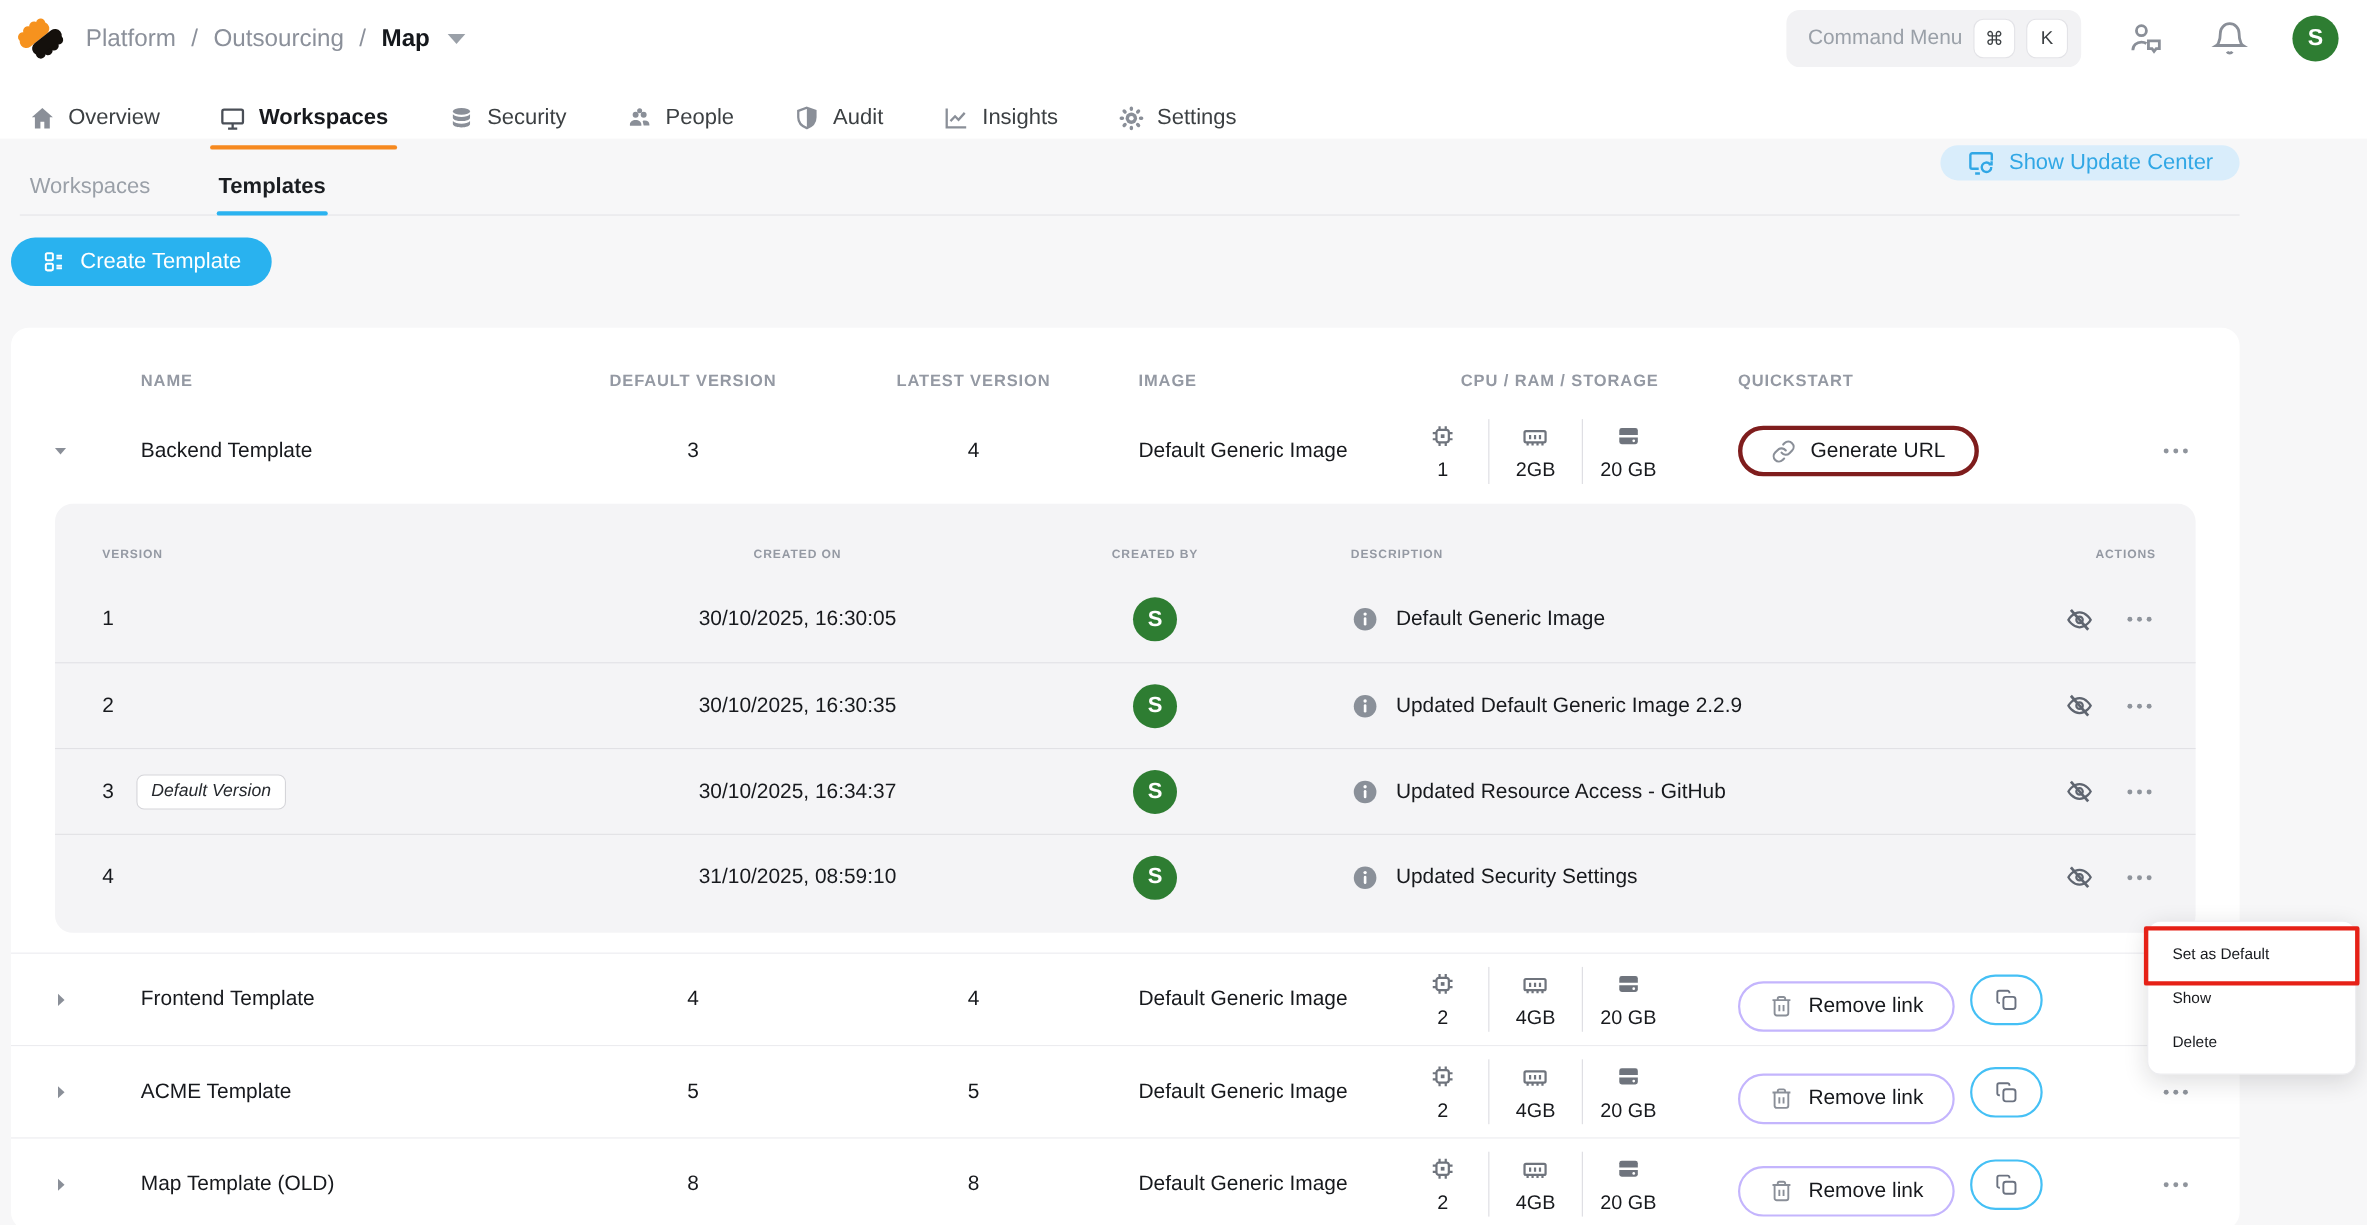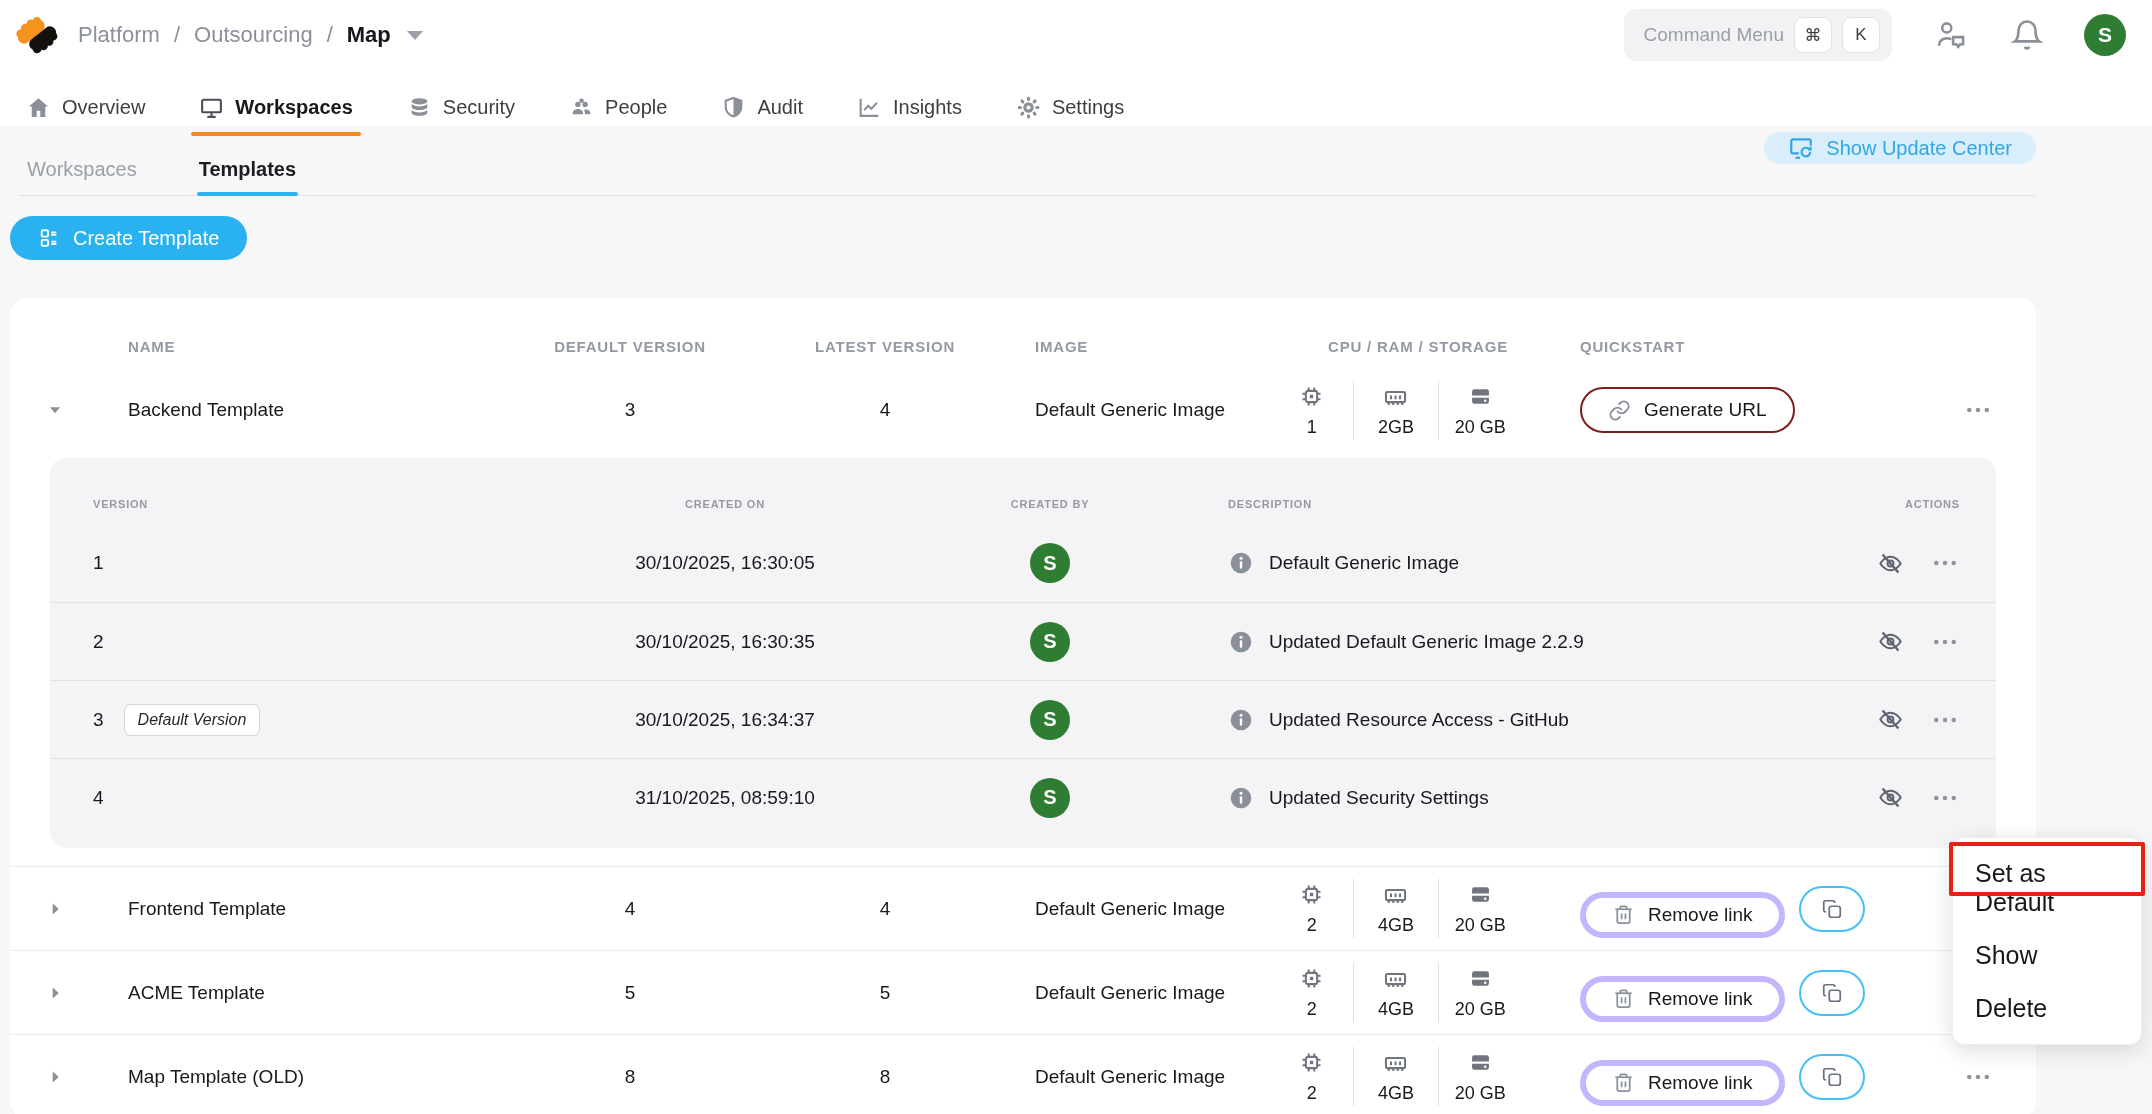--- a/index.html
+++ b/index.html
@@ -74,22 +74,22 @@
   .cell-image { padding-left:45px; font-size:19px; }
   .res-group { display:flex; width:252px; }
   .res-item { flex:1; display:flex; flex-direction:column; align-items:center; gap:7px; position:relative; padding:2px 0; }
   .res-item + .res-item { border-left:1px solid #dcdce1; }
   .res-item svg { width:27px; height:27px; color:#6f747d; }
   .res-val { font-size:18px; color:#17191d; }
   .qs-cell { display:flex; align-items:center; gap:14px; }
   .pill-btn { height:46px; border-radius:23px; background:#fff; display:flex; align-items:center; gap:13px;
               padding:0 26px; font-size:19px; font-family:inherit; color:#17191d; cursor:pointer; }
   .pill-btn svg { width:23px; height:23px; color:#8a8f98; }
-  .btn-blue { border:2px solid #7f1d1d; }
-  .btn-salmon { border:6px solid #c4b5fd;margin-top:12px; }
+  .btn-blue { border:4px solid #7f1d1d; }
+  .btn-salmon { border:2px solid #c4b5fd;margin-top:12px; }
   .icon-btn { width:66px; height:46px; border-radius:23px; border:2px solid #45c0f5; background:#fff;
               display:flex; align-items:center; justify-content:center; cursor:pointer; }
   .icon-btn svg { width:22px; height:22px; color:#6b7280; }
   .more-cell { display:flex; justify-content:center; }
   .dots { width:30px; height:30px; color:#8f949c; cursor:pointer; }
 
   
   .vpanel { margin:6px 40px 18px 40px; background:#f4f4f6; border-radius:16px; padding:26px 0 12px 0; }
   .vgrid { display:grid; grid-template-columns:510px 330px 320px 600px 1fr; align-items:center; }
   .vhead { height:40px; }
@@ -108,21 +108,21 @@
   .v-by .avatar { margin:0; width:40px; height:40px; font-size:20px; }
   .v-desc { padding-left:18px; display:flex; align-items:center; gap:15px; font-size:19px; }
   .info-ic { width:26px; height:26px; flex:0 0 auto; }
   .v-actions { display:flex; justify-content:flex-end; align-items:center; gap:26px; padding-right:36px; }
   .v-actions svg { cursor:pointer; }
   .eye-ic { width:27px; height:27px; color:#5f6570; }
 
   
   .ctx-menu { position:absolute; left:1952px; top:837px; width:190px; background:#fff; border:1px solid #ededf0;
               border-radius:12px; box-shadow:0 6px 22px rgba(20,24,31,.14); padding:9px 0; z-index:50; }
-  .ctx-item { padding:12px 22px; font-size:25px; color:#17191d; cursor:pointer; position:relative; }
+  .ctx-item { padding:12px 22px; font-size:14px; color:#17191d; cursor:pointer; position:relative; }
   .red-box { position:absolute; left:-4px; right:-4px; top:4px; height:54px; border:4px solid #e62117;
              border-radius:2px; pointer-events:none; z-index:60; }
 </style>
 </head>
 <body>
 
 <svg width="0" height="0" style="position:absolute">
   <defs>
     <symbol id="i-home" viewBox="0 0 24 24">
         <path fill="currentColor" d="M12 3l9.2 8.1h-2.7V21h-4.8v-6h-3.4v6H5.5v-9.9H2.8L12 3z"></path>

